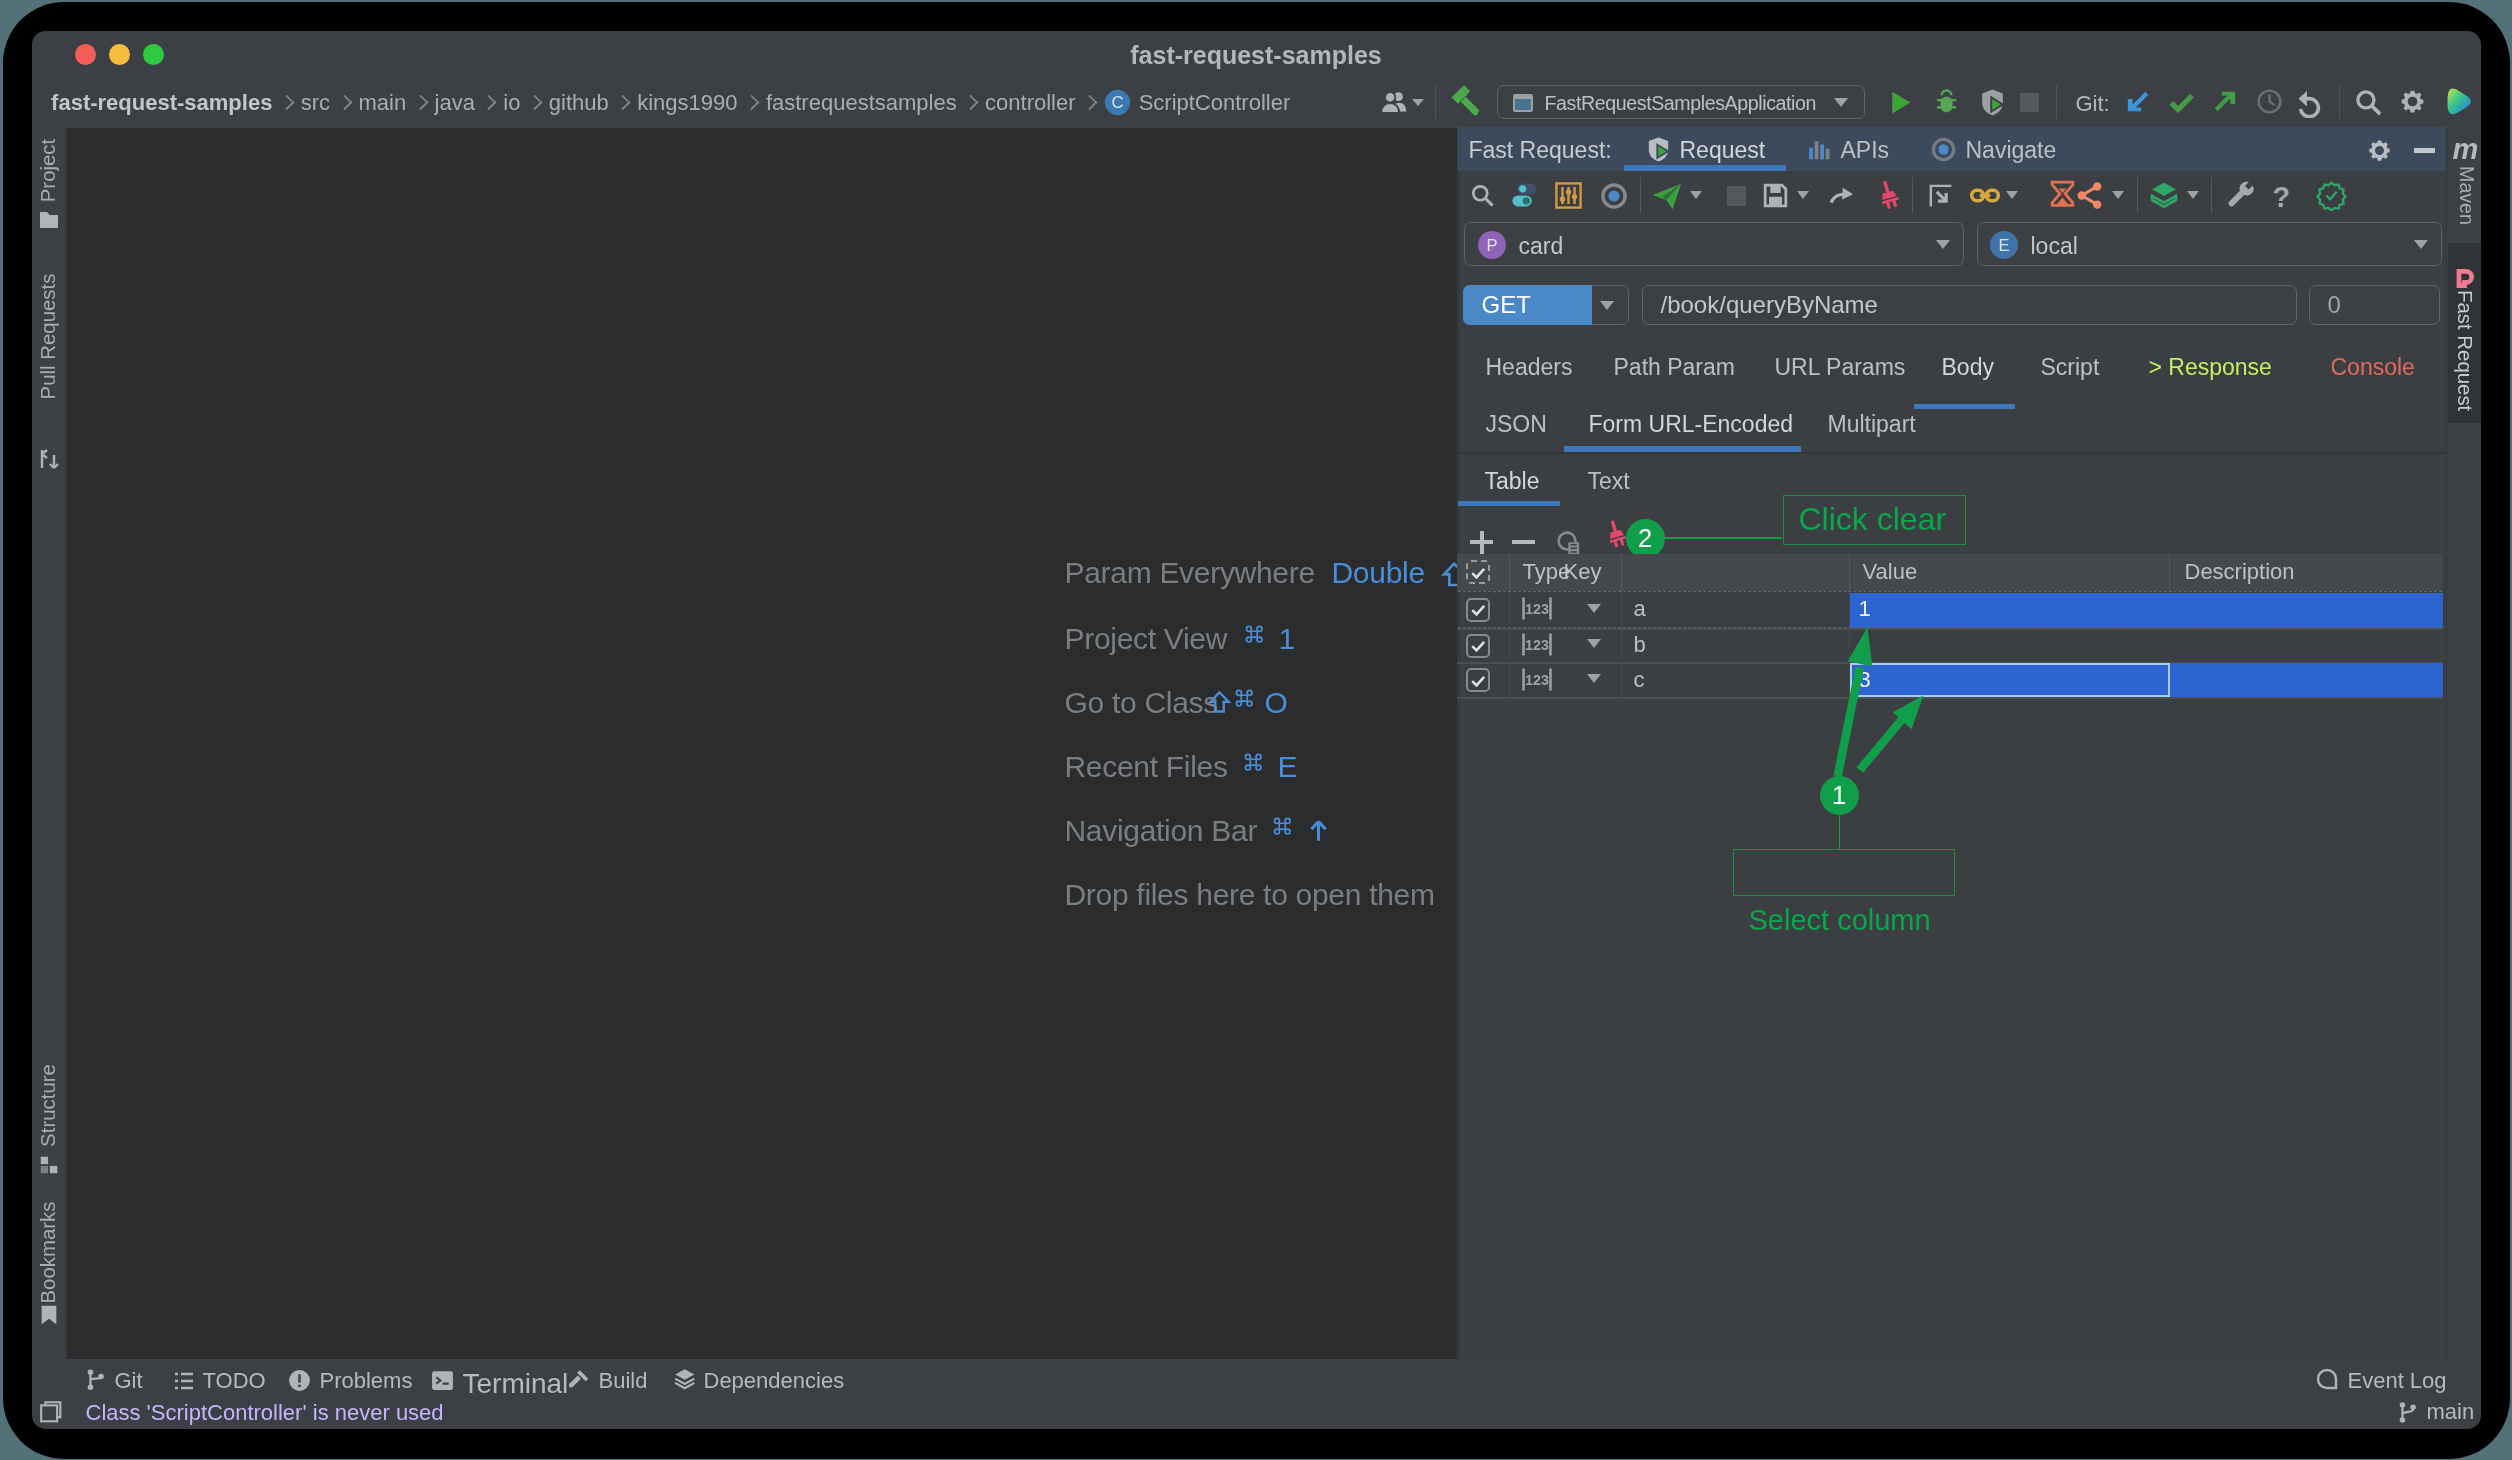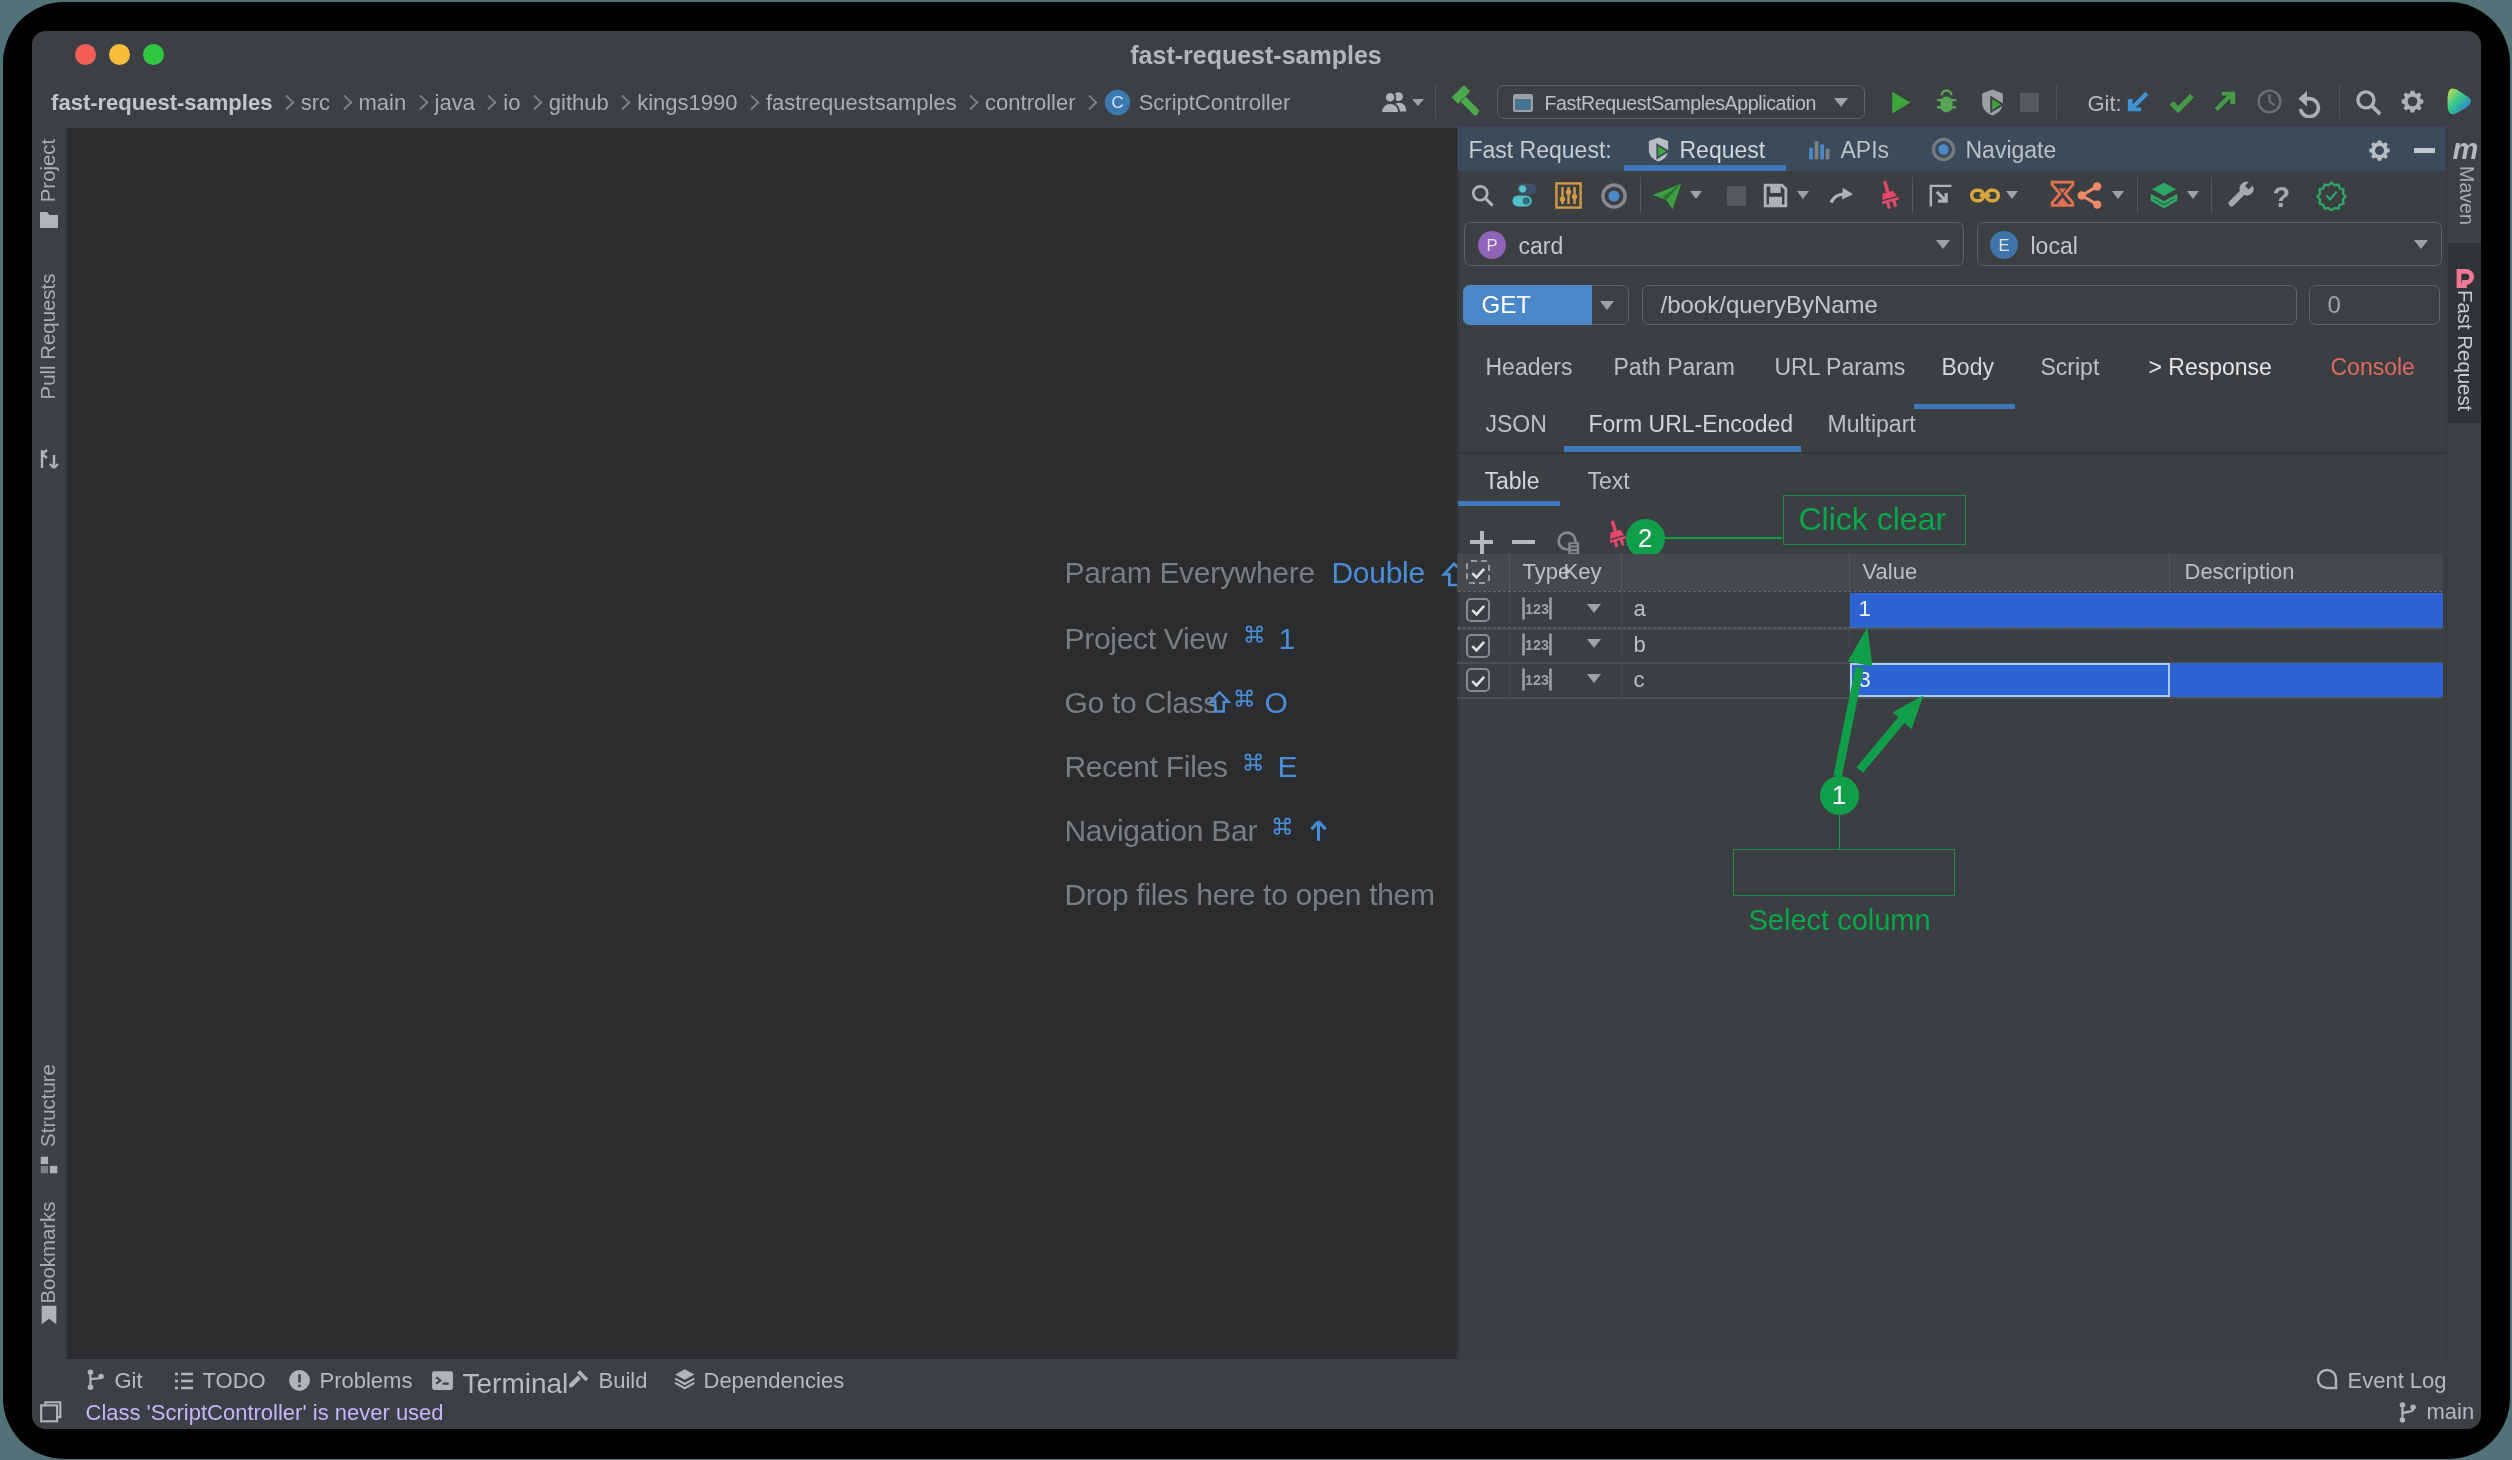--- a/index.html
+++ b/index.html
@@ -98,21 +98,21 @@
       <rect x="7" y="7" width="10" height="13" rx="5" fill="#57a657"></rect>
     </svg>
 
     <svg class="abs" style="left:1945px;top:56px;" width="31" height="31" viewBox="0 0 24 24">
       <path d="M12 2l8 3v7c0 5-3.5 8.5-8 10-4.5-1.5-8-5-8-10V5z" fill="#9aa0a5"></path>
       <path d="M11 8l9 5.5L11 19z" fill="#3ea639" stroke="#3d4043" stroke-width="1.5"></path>
     </svg>
 
     <div class="abs" style="left:1988px;top:62px;width:19px;height:19px;background:#55595c;"></div>
     <div class="abs" style="left:2024px;top:54px;width:1.7px;height:34px;background:#505457;"></div>
-    <div class="abs" style="left:2044px;top:60px;font-size:22px;color:#b3b7ba;margin-left:12px;">Git:</div>
+    <div class="abs" style="left:2044px;top:60px;font-size:22px;color:#b3b7ba;">Git:</div>
 
     <svg class="abs" style="left:2091px;top:56px;" width="29" height="29" viewBox="0 0 24 24">
       <path d="M4 20V10h4v4.5L18.5 4 21 6.5 10.5 17H15v3z" fill="#3f94d6" transform="rotate(0 12 12)"></path>
     </svg>
     <svg class="abs" style="left:2134px;top:58px;" width="29" height="29" viewBox="0 0 24 24">
         <path d="M3 13l3-3 4 4L20 4l3 3L10 20z" fill="#459a45"></path>
       </svg>
     <svg class="abs" style="left:2179px;top:56px;" width="29" height="29" viewBox="0 0 24 24">
       <path d="M20 4v10h-4V9.5L5.5 20 3 17.5 13.5 7H9V4z" fill="#459a45"></path>
     </svg>
@@ -357,21 +357,21 @@
     <div class="abs ibox" style="left:1610px;top:254px;width:655px;height:40px;"></div>
     <div class="abs" style="left:1629px;top:260px;font-size:24px;color:#c3c7cb;">/book/queryByName</div>
     <div class="abs ibox" style="left:2277px;top:254px;width:131px;height:40px;"></div>
     <div class="abs" style="left:2296px;top:260px;font-size:24px;color:#9ea2a5;">0</div>
 
     <div class="abs tab" style="left:1454px;top:323px;">Headers</div>
     <div class="abs tab" style="left:1582px;top:323px;">Path Param</div>
     <div class="abs tab" style="left:1743px;top:323px;">URL Params</div>
     <div class="abs tab" style="left:1910px;top:323px;color:#d2d6da;">Body</div>
     <div class="abs tab" style="left:2009px;top:323px;">Script</div>
-    <div class="abs tab" style="left:2117px;top:323px;color:#e5e5e5;">&gt; Response</div>
+    <div class="abs tab" style="left:2117px;top:323px;color:#bef264;">&gt; Response</div>
     <div class="abs tab" style="left:2299px;top:323px;color:#e06a5f;">Console</div>
     <div class="abs" style="left:1882px;top:373px;width:101px;height:5.1px;background:#3c78bb;"></div>
 
     <div class="abs tab" style="left:1454px;top:380px;">JSON</div>
     <div class="abs tab" style="left:1557px;top:380px;color:#d2d6da;">Form URL-Encoded</div>
     <div class="abs tab" style="left:1796px;top:380px;">Multipart</div>
     <div class="abs" style="left:1532px;top:415px;width:237px;height:6px;background:#3c78bb;"></div>
     <div class="abs" style="left:1426px;top:421px;width:988px;height:1.7px;background:#333739;"></div>
 
     <div class="abs tab" style="left:1453px;top:437px;color:#d2d6da;">Table</div>

